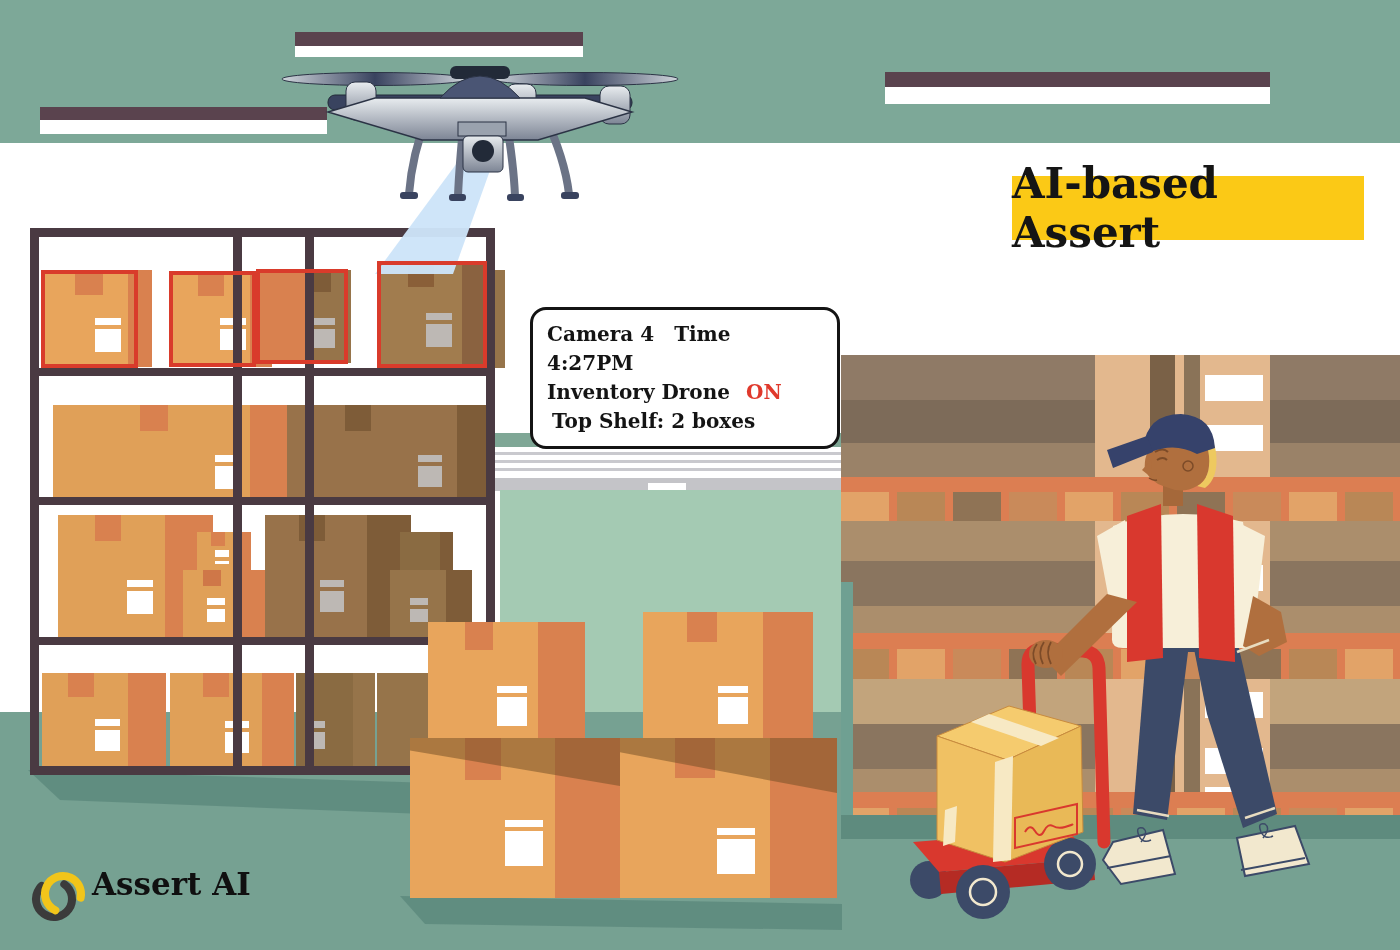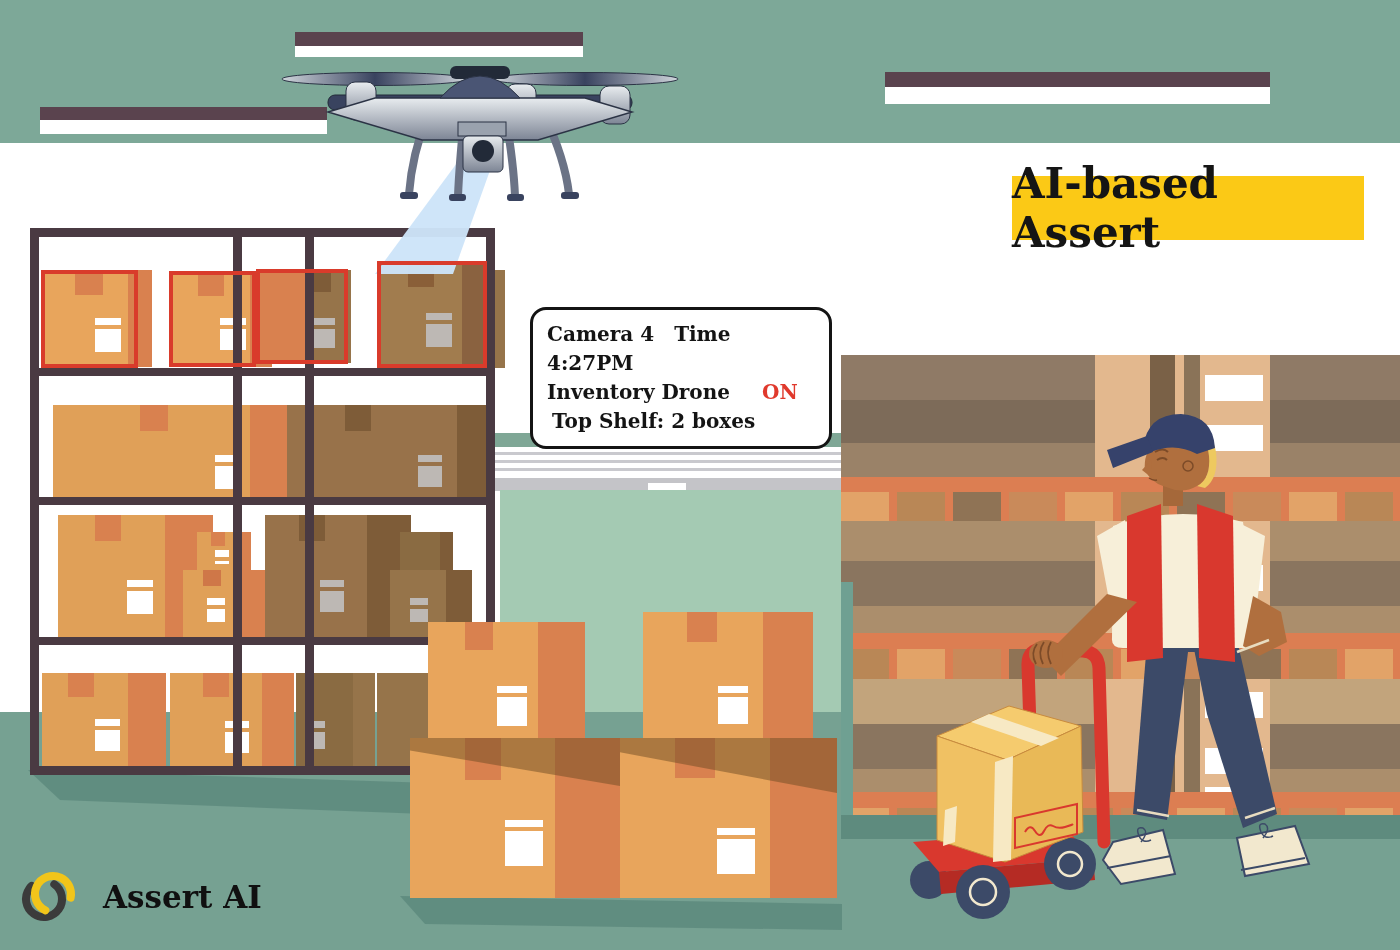--- a/index.html
+++ b/index.html
@@ -5,24 +5,24 @@
   html,body{margin:0;padding:0;background:#fff;}
   #stage{position:relative;width:1400px;height:950px;overflow:hidden;background:#fff;
          font-family:"DejaVu Serif","Liberation Serif",serif;}
   .abs{position:absolute;}
   .lbl{position:absolute;background:linear-gradient(#ffffff 0 7px,rgba(0,0,0,0) 7px 11px,#ffffff 11px 100%);}
   .lbl-g{position:absolute;background:linear-gradient(#bdb8b4 0 7px,rgba(0,0,0,0) 7px 11px,#bdb8b4 11px 100%);}
   .det-box{position:absolute;border:4px solid var(--detection-red,#d93b2b);box-sizing:border-box;}
   #banner{left:1012px;top:176px;width:352px;height:64px;background:var(--banner-bg,#fbc916);
           display:flex;align-items:center;justify-content:center;font-size:42px;font-weight:bold;color:#151515;}
   #camera-panel{left:530px;top:307px;width:262px;background:#ffffff;border:3px solid #141414;border-radius:16px;
-          padding:10px 20px 10px 14px;font-size:20px;font-weight:bold;color:#141414;line-height:29px;}
-  #camera-panel .red{color:var(--status-on-red,#e0392c);margin-left:32px;}
+          padding:10px 28px 10px 14px;font-size:20px;font-weight:bold;color:#141414;line-height:29px;}
+  #camera-panel .red{color:var(--status-on-red,#e0392c);margin-left:16px;}
   #camera-panel .gap{margin-left:20px;}
-  #logo{left:17px;top:866px;display:flex;align-items:center;gap:24px;}
+  #logo{left:27px;top:866px;display:flex;align-items:flex-start;gap:3px;}
   #logo span{font-size:31px;font-weight:bold;color:#101010;}
 </style>
 </head>
 <body>
 
 <div id="stage">
 
   <div class="abs" style="left:0;top:0;width:1400px;height:143px;background:var(--ceiling-green,#7da898);"></div>
   <div class="abs" style="left:0;top:143px;width:1400px;height:807px;background:#ffffff;"></div>
 

